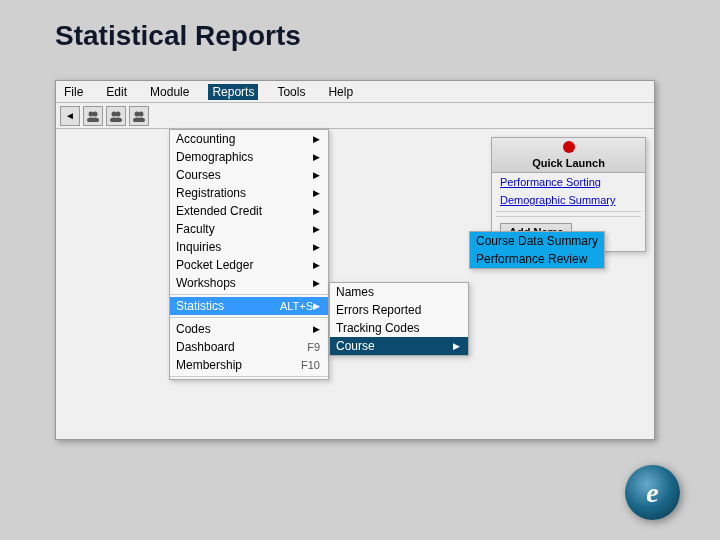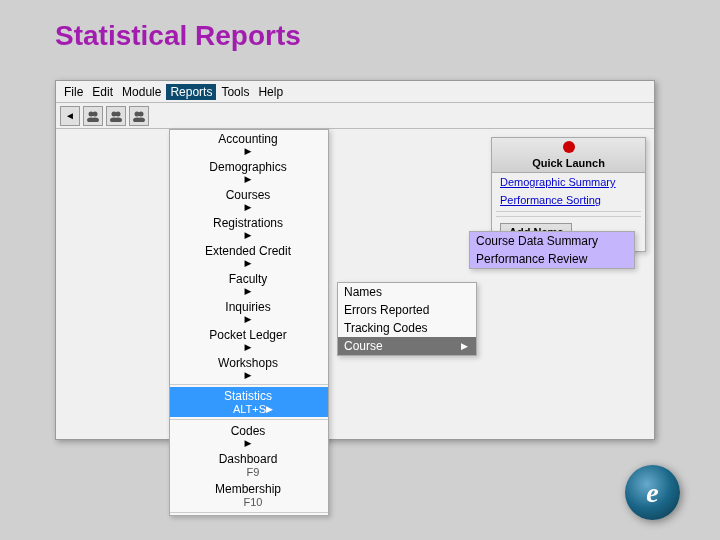--- a/index.html
+++ b/index.html
@@ -8,21 +8,21 @@
       height: 540px;
       background: #d0d0d0;
       font-family: Arial, sans-serif;
       overflow: hidden;
       position: relative;
     }
 
     .page-title {
       font-size: 28px;
       font-weight: bold;
-      color: #a21caf;
+      color: #0f172a;
       padding: 20px 30px 15px 55px;
     }
 
     .app-window {
       position: absolute;
       top: 80px;
       left: 55px;
       width: 600px;
       height: 360px;
       background: #f0f0f0;
@@ -30,21 +30,21 @@
       box-shadow: 2px 2px 6px rgba(0,0,0,0.3);
     }
 
     
     .menu-bar {
       background: #f0f0f0;
       border-bottom: 1px solid #bbb;
       padding: 2px 4px;
       display: flex;
       align-items: center;
-      gap: 1px;
+      gap: 15px;
       font-size: 12px;
       height: 22px;
       text-align: right;
     }
 
     .menu-item {
       cursor: pointer;
       padding: 1px 4px;
       color: #000;
     }
@@ -93,21 +93,20 @@
     }
 
     .dropdown-item {
       display: flex;
       align-items: center;
       justify-content: space-between;
       padding: 2px 8px 2px 6px;
       cursor: pointer;
       color: #000;
       white-space: nowrap;
-      flex-direction: column;
     }
     .dropdown-item.highlighted { background: #3399ff; color: white; }
 
     .dropdown-item .shortcut {
       font-size: 11px;
       color: #555;
       margin-left: 10px;
     }
     .dropdown-item.highlighted .shortcut,
     .dropdown-item.selected .shortcut { color: white; }
@@ -137,29 +136,29 @@
 
     .submenu-item {
       display: flex;
       align-items: center;
       justify-content: space-between;
       padding: 2px 8px 2px 6px;
       cursor: pointer;
       color: #000;
       white-space: nowrap;
     }
-    .submenu-item.selected { background: #737373; color: white; gap: 44px; }
+    .submenu-item.selected { background: #0c4a6e; color: white; gap: 44px; }
 
     
     .submenu-course {
       position: absolute;
       top: 102px;
       left: 413px;
-      width: 166px;
-      background: #c4b5fd;
+      width: 136px;
+      background: #0ea5e9;
       border: 1px solid #aaa;
       box-shadow: 2px 2px 5px rgba(0,0,0,0.2);
       z-index: 12;
       font-size: 12px;
     }
 
     
     .quick-launch {
       position: absolute;
       top: 10px;
@@ -335,42 +334,42 @@
         <span>Dashboard</span>
           <span class="shortcut">F9</span>
       </div>
       <div class="dropdown-item">
         <span>Membership</span>
           <span class="shortcut">F10</span>
       </div>
       <div class="dropdown-separator"></div>
     </div>
 
-    <div class="submenu-statistics" style="top: 153px; margin-left: 8px;">
+    <div class="submenu-statistics" style="top: 153px;">
       <div class="submenu-item">Names</div>
       <div class="submenu-item">Errors Reported</div>
       <div class="submenu-item">Tracking Codes</div>
       <div class="submenu-item selected">
         <span>Course</span>
           <span class="dropdown-arrow">▶</span>
       </div>
     </div>
 
     <div class="submenu-course">
       <div class="submenu-item">Course Data Summary</div>
       <div class="submenu-item">Performance Review</div>
     </div>
 
     <div class="quick-launch" style="top: 8px; right: 8px;">
       <div class="quick-launch-title">
         <span class="quick-launch-icon"></span>
         <span>Quick Launch</span>
       </div>
+      <div class="quick-launch-item">Performance Sorting</div>
       <div class="quick-launch-item">Demographic Summary</div>
-      <div class="quick-launch-item">Performance Sorting</div>
       <div class="quick-launch-separator"></div>
       <div class="quick-launch-separator" style="margin-top:4px;"></div>
       <button class="add-name-btn">Add Name</button>
       <div style="height:6px;"></div>
     </div>
 
   </div>
 </div>
 
 <div class="logo-circle">

